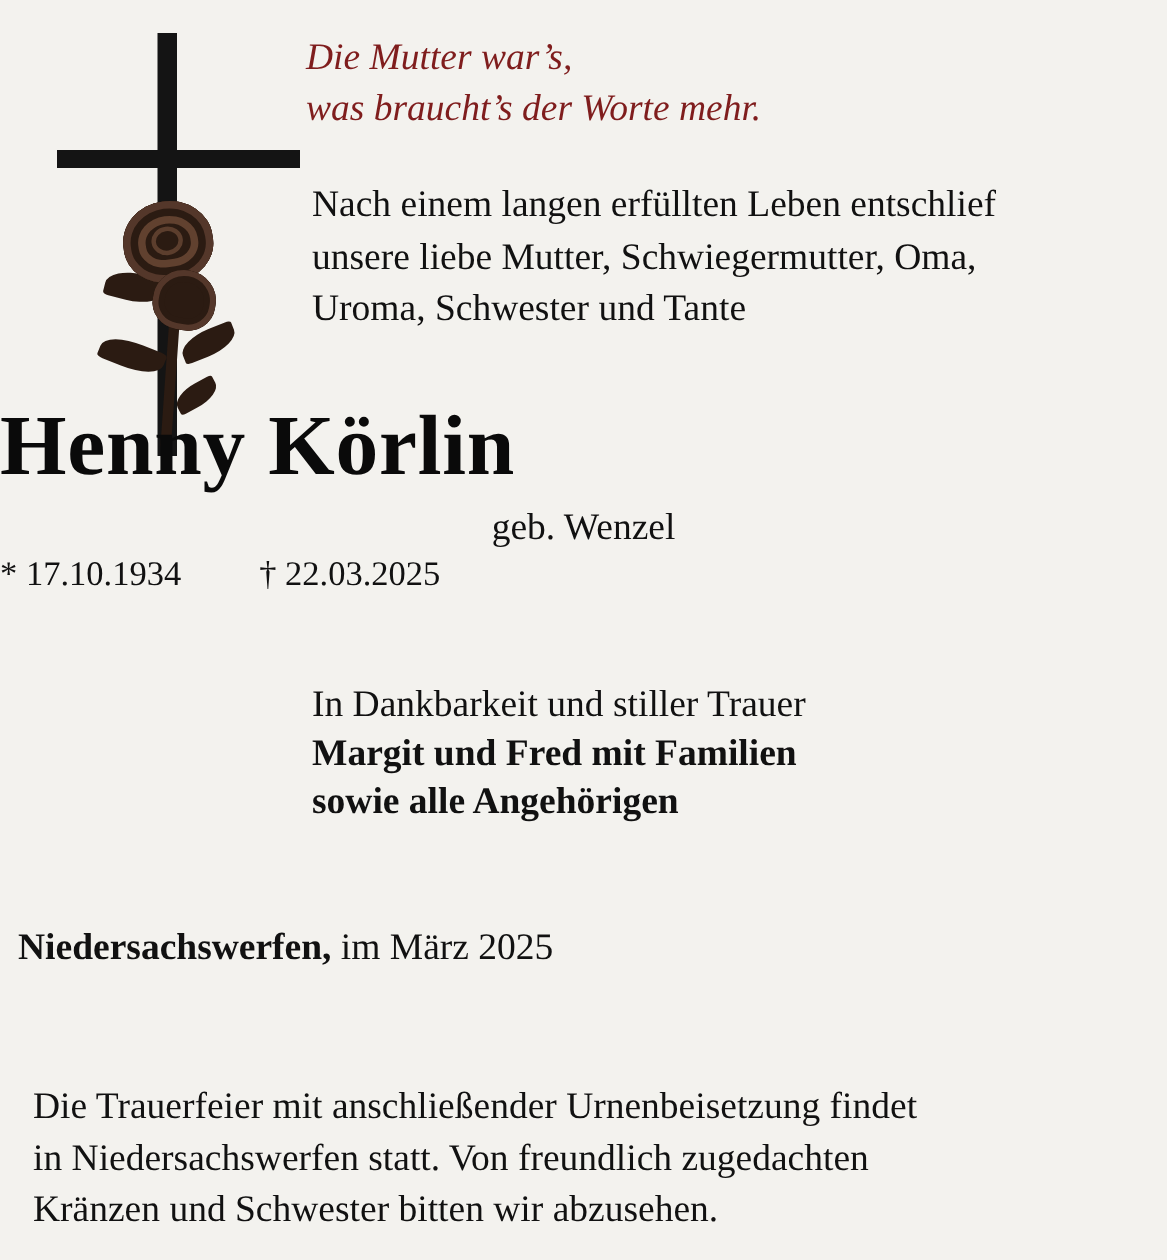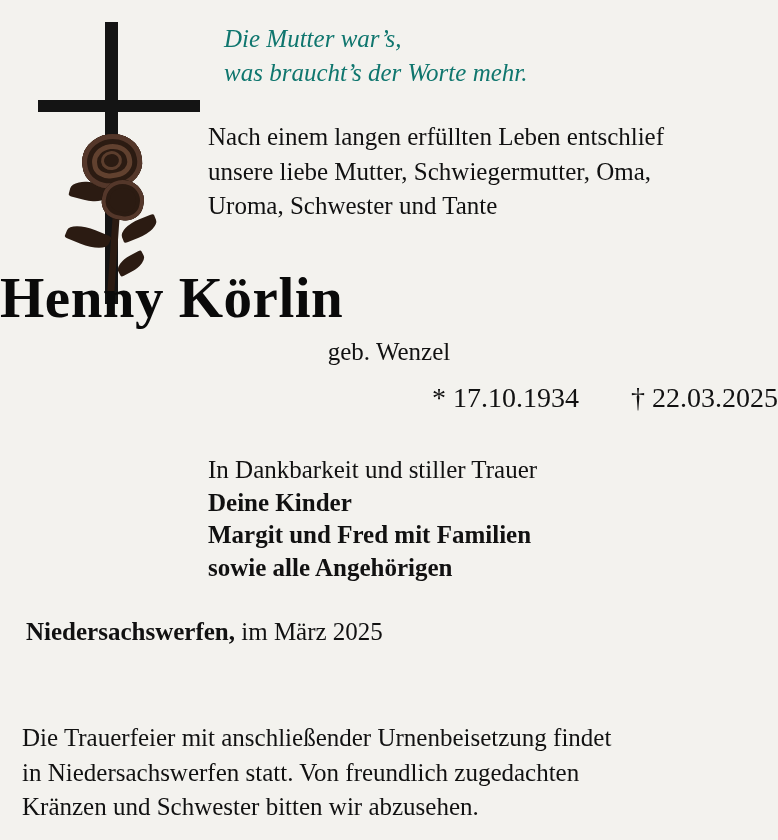--- a/index.html
+++ b/index.html
@@ -103,27 +103,27 @@
     border-radius: 60% 10% 60% 10%;
   }
   .leaf-1 { left: 12px; top: 58px; width: 40px; height: 19px; transform: rotate(14deg); }
   .leaf-2 { left: 62px; top: 96px; width: 38px; height: 17px; transform: rotate(-22deg); }
   .leaf-3 { left: 8px;  top: 104px; width: 44px; height: 18px; transform: rotate(22deg); }
   .leaf-4 { left: 58px; top: 132px; width: 30px; height: 15px; transform: rotate(-28deg); }
 
   
   .motto {
     position: absolute;
-    left: 224px;
+    left: 204px;
     top: 22px;
     width: 550px;
     font-style: italic;
     font-size: 25px;
     line-height: 1.34;
-    color: #0f766e;
+    color: #7f1d1d;
   }
   .intro {
     position: absolute;
     left: 208px;
     top: 120px;
     width: 552px;
     font-size: 25px;
     line-height: 1.38;
     text-align: justify;
     color: #111;
@@ -149,43 +149,43 @@
     right: 0;
     top: 338px;
     text-align: center;
     font-size: 25px;
     color: #111;
   }
   .dates {
     position: absolute;
     left: 0;
     right: 0;
-    top: 382px;
-    text-align: right;
-    font-size: 28px;
+    top: 370px;
+    text-align: left;
+    font-size: 23px;
     color: #111;
   }
   .dates .birth { margin-right: 52px; }
 
   .thanks {
     position: absolute;
     left: 208px;
     top: 454px;
     width: 552px;
     font-size: 25px;
     line-height: 1.30;
     color: #111;
   }
   .thanks .bold {
     font-weight: bold;
   }
 
   .place-line {
     position: absolute;
-    left: 26px;
+    left: 12px;
     top: 618px;
     width: 736px;
     font-size: 25px;
     color: #111;
   }
   .place-line .town {
     font-weight: bold;
   }
 
   .service {
@@ -234,21 +234,20 @@
   </div>
 
   <div class="name">Henny Körlin</div>
   <div class="maiden">geb. Wenzel</div>
   <div class="dates">
     <span class="birth">* 17.10.1934</span><span class="death">† 22.03.2025</span>
   </div>
 
   <div class="thanks">
     <div>In Dankbarkeit und stiller Trauer</div>
-    <div class="bold">Deine Kinder</div>
     <div class="bold">Margit und Fred mit Familien</div>
     <div class="bold">sowie alle Angehörigen</div>
   </div>
 
   <div class="place-line">
     <span class="town">Niedersachswerfen,</span><span> im März 2025</span>
   </div>
 
   <div class="service">
     <div>Die Trauerfeier mit anschließender Urnenbeisetzung findet</div>

